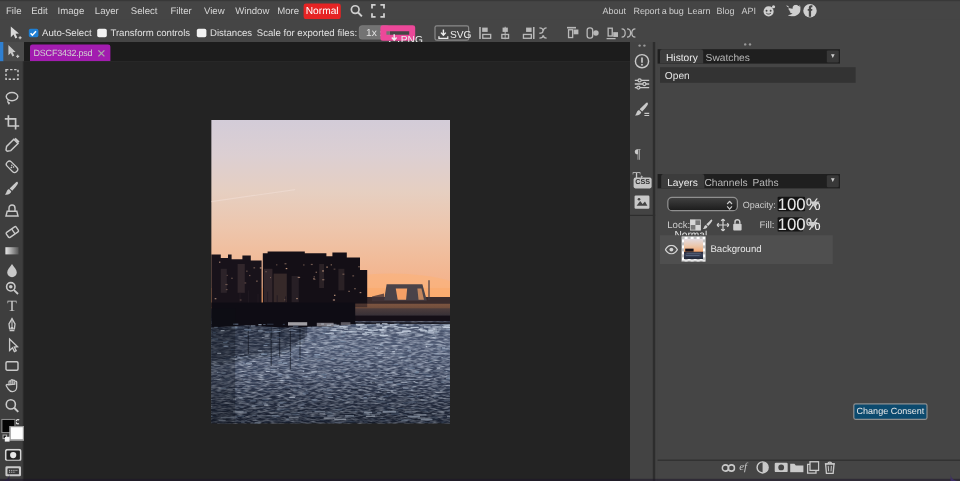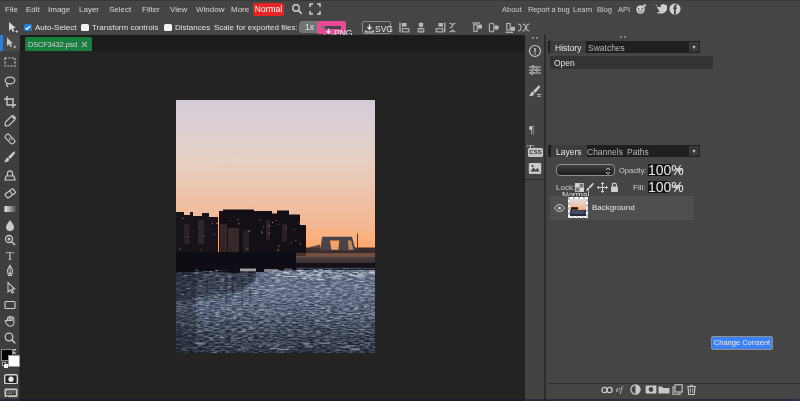--- a/index.html
+++ b/index.html
@@ -130,21 +130,21 @@
       <path d="M0.5 10.3 L8 10.3" stroke="#b8b8b8" stroke-width="1.3"></path>
       <rect x="1.8" y="1.5" width="3.4" height="6.5" fill="none" stroke="#b8b8b8" stroke-width="1.1"></rect>
       <rect x="6" y="4.8" width="4" height="4" fill="#b8b8b8"></rect>
     </svg>
  <svg class="abs" style="left:517px;top:6px" width="13" height="11" viewBox="0 0 13 11">
       <path d="M1 2 C3 2 4 3.3 4 5.5 C4 7.7 3 9 1 9 M5.5 2 C7.5 2 8.5 3.3 8.5 5.5 C8.5 7.7 7.5 9 5.5 9 M12.5 2 C10.5 2 9.5 3.3 9.5 5.5 C9.5 7.7 10.5 9 12.5 9" fill="none" stroke="#b8b8b8" stroke-width="1.05"></path>
     </svg>
 </div>
 
 <div id="tabbar">
- <div class="abs" style="left:4.5px;top:1.5px;width:67px;height:14px;background:#15803d;border-radius:2px 2px 0 0;">
+ <div class="abs" style="left:4.5px;top:1.5px;width:67px;height:14px;background:#a21caf;border-radius:2px 2px 0 0;">
   <span style="position:absolute;left:3.5px;top:3.5px;font-size:7.5px;letter-spacing:-0.2px;color:#d2d2d2;">DSCF3432.psd</span>
   <svg style="position:absolute;right:3.5px;top:4px" width="7" height="7" viewBox="0 0 7 7">
         <path d="M1 1 L6 6 M6 1 L1 6" stroke="#aaa" stroke-width="1.1"></path>
       </svg>
  </div>
 </div>
 
 <div id="canvas">
  <svg style="position:absolute;left:156px;top:49.5px" width="199" height="253" viewBox="0 0 199 253">
   <defs>
@@ -1171,13 +1171,13 @@
 </div>
 
 <div class="abs" style="left:0;top:399px;width:800px;height:2px;background:rgba(30,22,42,0.55);"></div>
 <svg class="abs" style="left:792px;top:394px" width="8" height="7" viewBox="0 0 8 7">
     <path d="M8 0 C8 4 6 7 0 7 L8 7 Z" fill="#3d2d66" transform="scale(-1,1) translate(-8,0)"></path>
   </svg>
 <svg class="abs" style="left:0px;top:394px" width="8" height="7" viewBox="0 0 8 7">
     <path d="M8 0 C8 4 6 7 0 7 L8 7 Z" fill="#2a2040"></path>
   </svg>
 
-<div class="abs" style="left:711px;top:336px;width:62px;height:14px;background:#3b82f6;border:1px solid #8f8f8f;border-radius:2px;color:#e8e8e8;font-size:7.5px;text-align:center;line-height:12px;white-space:nowrap;">Change Consent</div>
+<div class="abs" style="left:711px;top:336px;width:62px;height:14px;background:#0c4a6e;border:1px solid #8f8f8f;border-radius:2px;color:#e8e8e8;font-size:7.5px;text-align:center;line-height:12px;white-space:nowrap;">Change Consent</div>
 
 </body></html>

